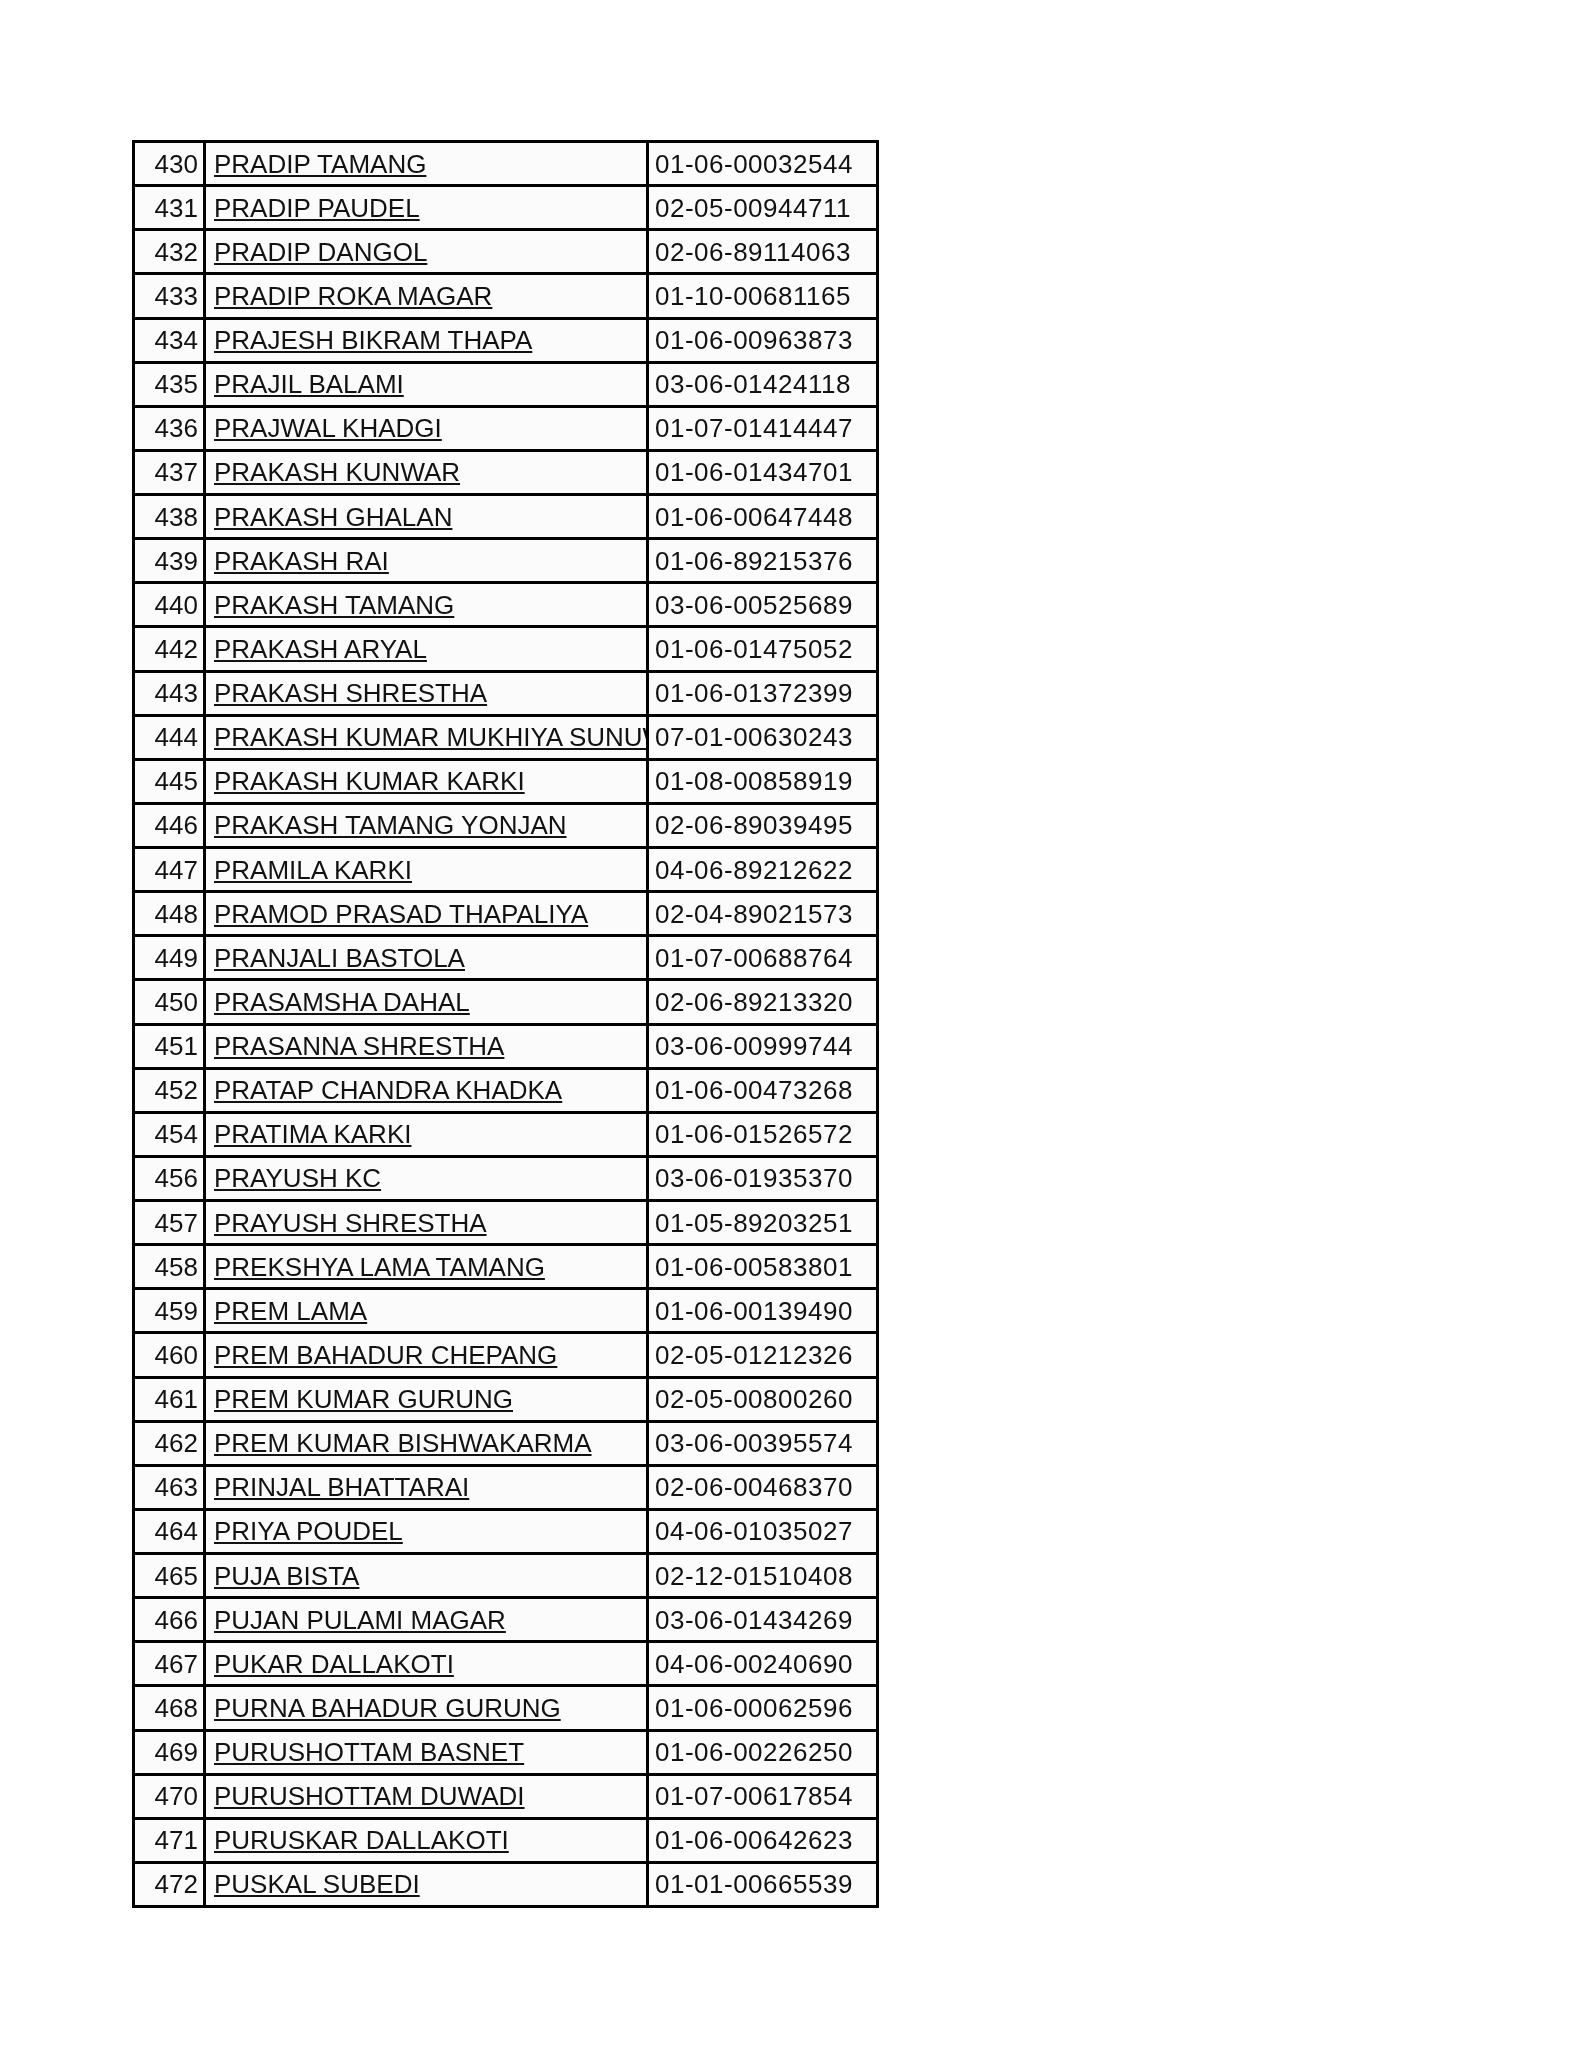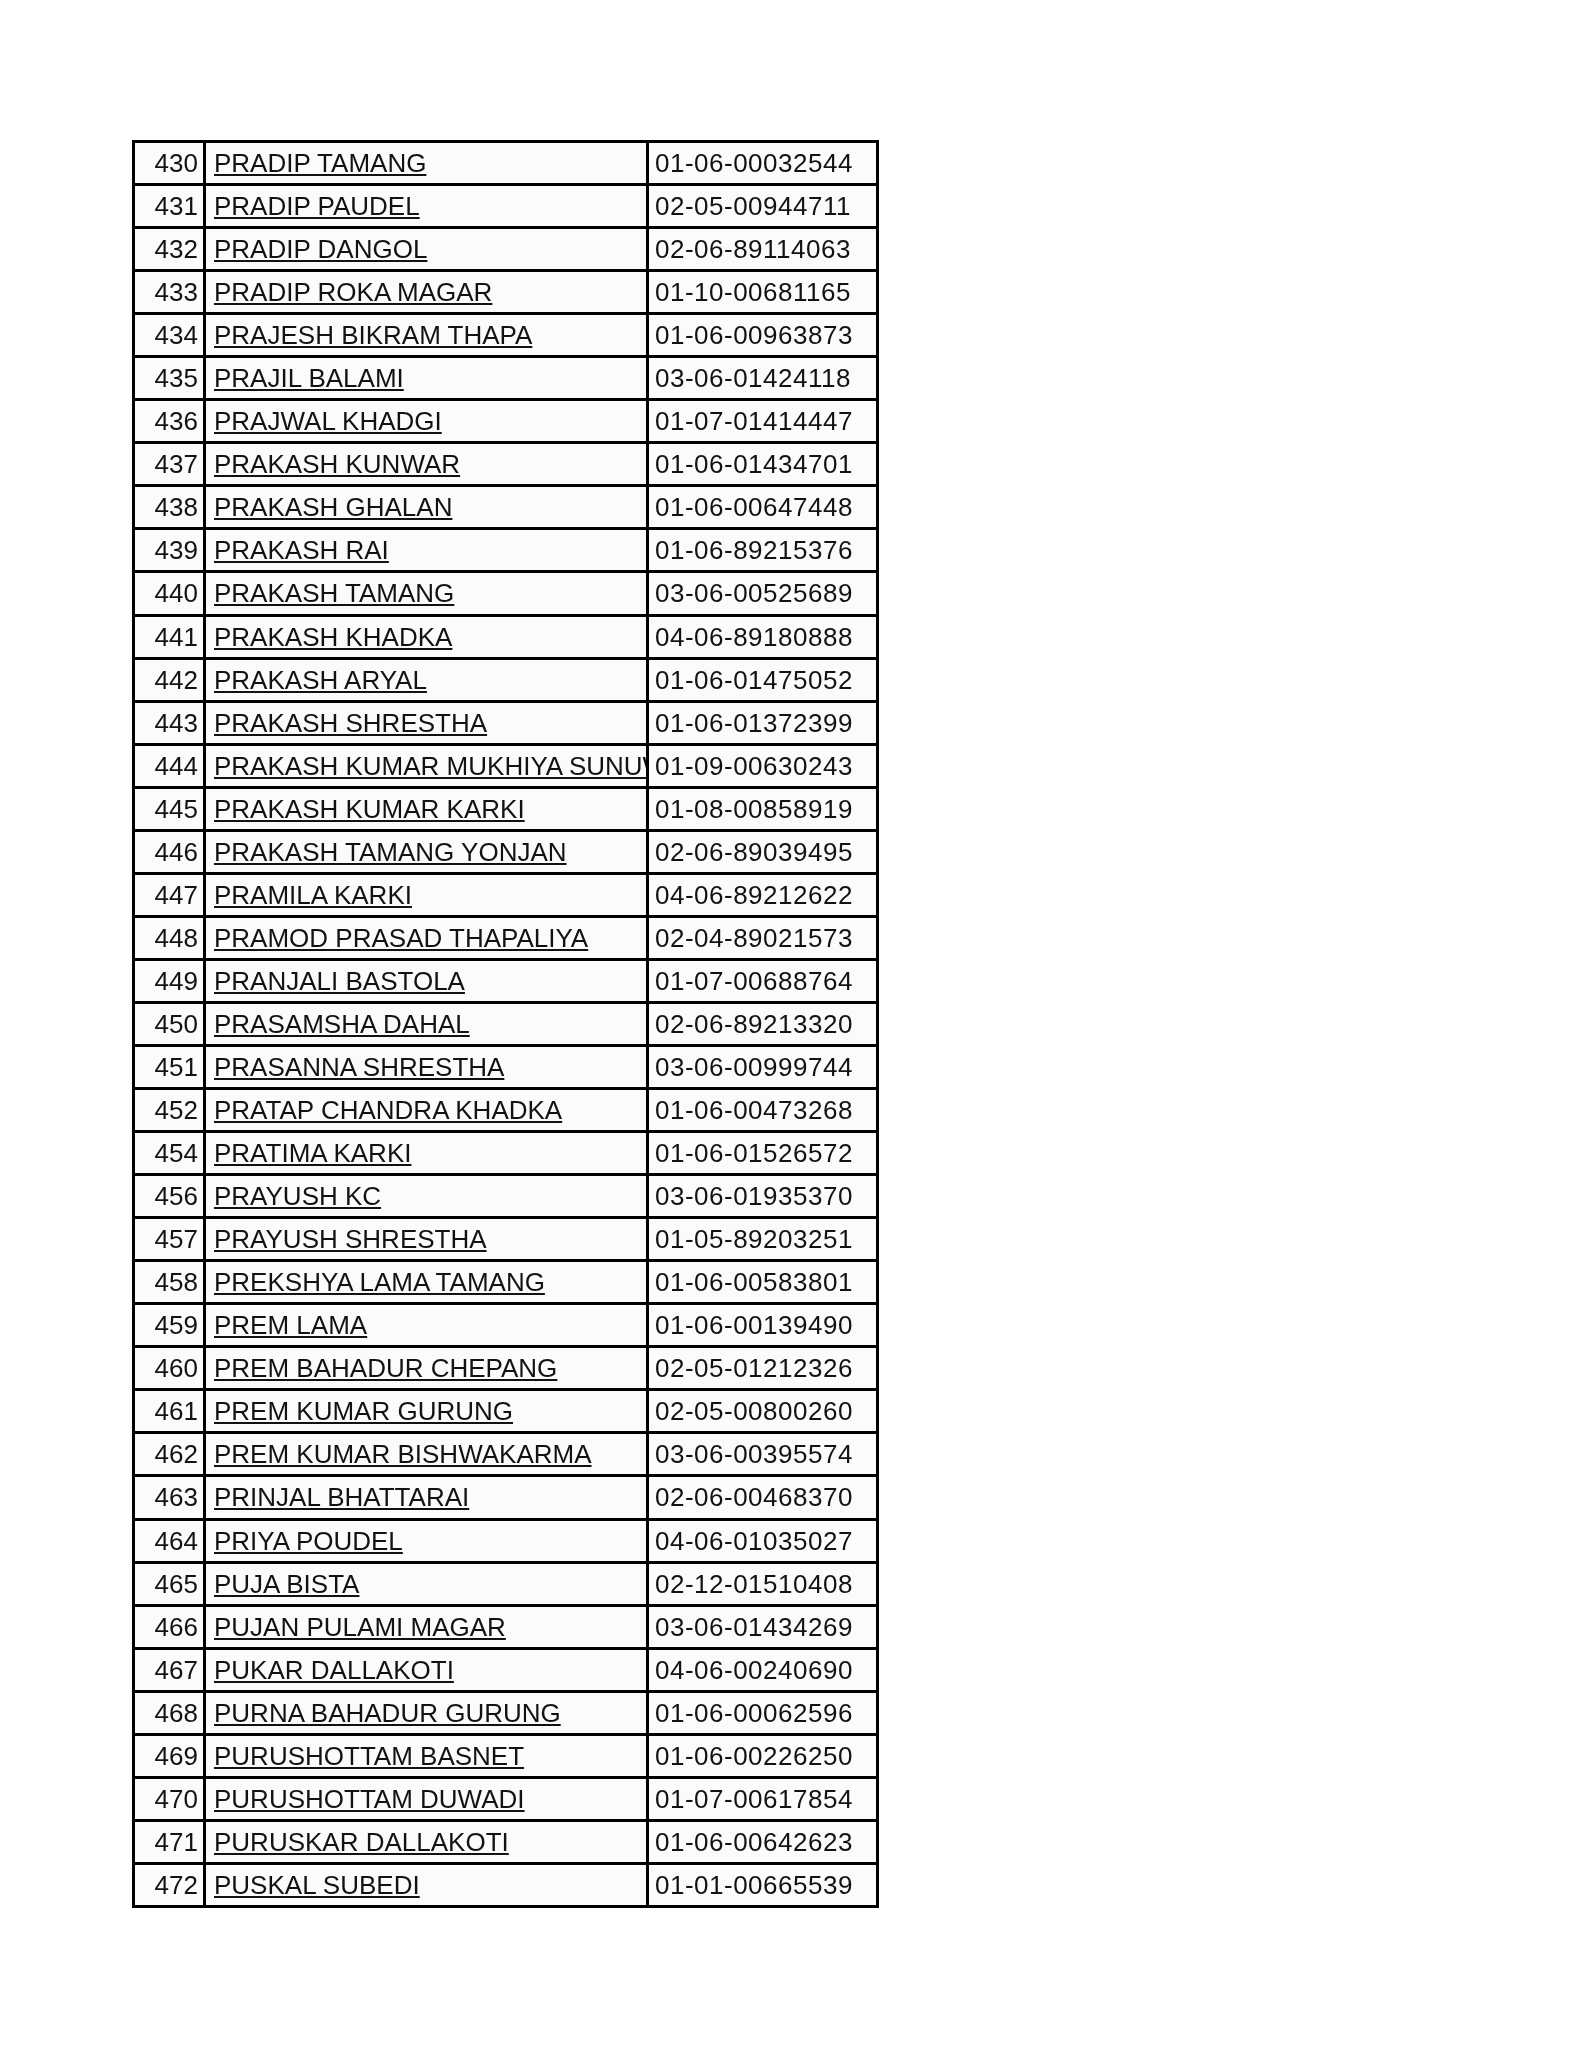--- a/index.html
+++ b/index.html
@@ -107,38 +107,33 @@
     <td class="col-sn">439</td>
     <td class="col-name">PRAKASH RAI</td>
     <td class="col-id">01-06-89215376</td>
   </tr>
         <tr>
     <td class="col-sn">440</td>
     <td class="col-name">PRAKASH TAMANG</td>
     <td class="col-id">03-06-00525689</td>
   </tr>
         <tr>
-    <td class="col-sn">441</td>
-    <td class="col-name">PRAKASH KHADKA</td>
-    <td class="col-id">04-06-89180888</td>
-  </tr>
-        <tr>
     <td class="col-sn">442</td>
     <td class="col-name">PRAKASH ARYAL</td>
     <td class="col-id">01-06-01475052</td>
   </tr>
         <tr>
     <td class="col-sn">443</td>
     <td class="col-name">PRAKASH SHRESTHA</td>
     <td class="col-id">01-06-01372399</td>
   </tr>
         <tr>
     <td class="col-sn">444</td>
     <td class="col-name">PRAKASH KUMAR MUKHIYA SUNUWAR</td>
-    <td class="col-id">01-09-00630243</td>
+    <td class="col-id">07-01-00630243</td>
   </tr>
         <tr>
     <td class="col-sn">445</td>
     <td class="col-name">PRAKASH KUMAR KARKI</td>
     <td class="col-id">01-08-00858919</td>
   </tr>
         <tr>
     <td class="col-sn">446</td>
     <td class="col-name">PRAKASH TAMANG YONJAN</td>
     <td class="col-id">02-06-89039495</td>

